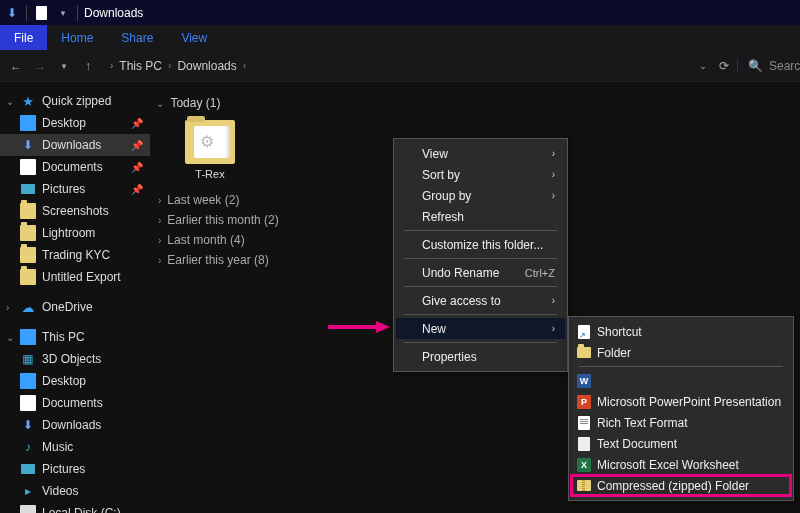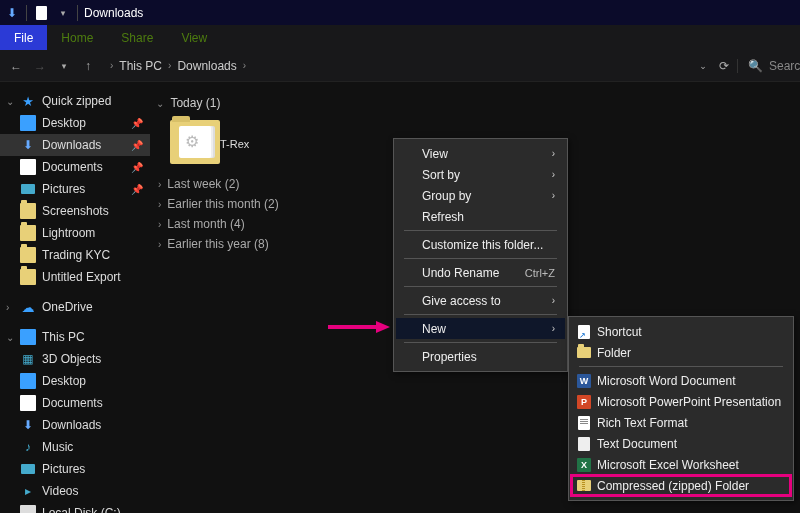--- a/index.html
+++ b/index.html
@@ -2,40 +2,40 @@
 <html><head>
 <meta charset="utf-8">
 <style>
 *{margin:0;padding:0;box-sizing:border-box;font-family:"Segoe UI",Arial,sans-serif;user-select:none}
 body{width:800px;height:513px;background:#000;overflow:hidden;position:relative;font-size:12px;color:#ccc}
 .titlebar{height:25px;background:#0b0b2a;display:flex;align-items:center;padding:0 4px;gap:6px}
 .titlebar .tb-icon{width:16px;height:16px;display:flex;align-items:center;justify-content:center}
 .titlebar .divider{width:1px;height:16px;background:#444}
 .titlebar .title{color:#fff;font-size:12px}
 .ribbon{height:25px;background:#18181a;display:flex;align-items:center}
-.ribbon .tab{padding:0 14px;height:100%;display:flex;align-items:center;color:#4d7c0f;font-size:12px}
+.ribbon .tab{padding:0 14px;height:100%;display:flex;align-items:center;color:#3b82f6;font-size:12px}
 .ribbon .tab.file{background:#2b3ad6;color:#fff}
 .navbar{height:32px;background:#18181a;display:flex;align-items:center;padding:0 8px;gap:8px;border-bottom:1px solid #222}
 .navbar .nav-btn{width:16px;height:16px;display:flex;align-items:center;justify-content:center;color:#aaa}
 .navbar .crumb{display:flex;align-items:center;gap:6px;color:#ccc;flex:1}
 .navbar .crumb .chev{color:#888;font-size:10px}
 .navbar .refresh{color:#aaa}
 .navbar .search{border-left:1px solid #333;padding-left:10px;color:#888;display:flex;align-items:center;gap:6px;width:55px}
 .main{display:flex;height:calc(513px - 82px)}
 .sidebar{width:150px;background:#111;padding:8px 0;overflow:hidden}
 .sidebar .node{display:flex;align-items:center;height:22px;padding:0 6px 0 20px;gap:6px;color:#ddd;white-space:nowrap}
 .sidebar .node.selected{background:#333}
 .sidebar .node .caret{position:absolute;left:6px;font-size:10px;color:#888}
 .sidebar .group{position:relative}
 .sidebar .pin{margin-left:auto;color:#888;font-size:10px}
 .sidebar .icon{width:16px;height:16px;display:flex;align-items:center;justify-content:center}
 .content{flex:1;background:#111;padding:10px 6px;overflow:hidden;position:relative}
 .group-header{display:flex;align-items:center;gap:6px;color:#ccc;font-size:12px;padding:4px 0}
 .group-header .gchev{color:#888;font-size:10px}
-.folder-item{display:inline-flex;align-items:center;width:80px;margin:6px 0 4px 14px}
+.folder-item{display:inline-flex;flex-direction:column;align-items:center;width:80px;margin:6px 0 4px 14px}
 .folder-icon{width:50px;height:44px;background:#e8d078;border-radius:2px;position:relative;display:flex;align-items:center;justify-content:center}
 .folder-icon::before{content:"";position:absolute;top:-4px;left:2px;width:18px;height:6px;background:#d8c068;border-radius:2px 2px 0 0}
 .folder-icon .pages{background:#fff;width:32px;height:32px;border-radius:2px;box-shadow:2px 0 0 #eee,4px 0 0 #ddd;position:relative}
 .folder-icon .pages::after{content:"⚙";position:absolute;left:6px;top:6px;color:#bbb;font-size:16px}
 .folder-label{color:#ddd;margin-top:4px;font-size:11px}
 .collapsed-group{color:#aaa;padding:3px 2px;display:flex;align-items:center;gap:6px}
 .collapsed-group .gchev{color:#888;font-size:10px}
 .ctx{position:absolute;background:#2b2b2b;border:1px solid #555;box-shadow:2px 2px 6px rgba(0,0,0,.5);padding:4px 2px;min-width:175px}
 .ctx .sep{height:1px;background:#555;margin:3px 8px}
 .ctx .item{display:flex;align-items:center;height:21px;padding:0 10px 0 26px;color:#eee;font-size:12px;position:relative;white-space:nowrap}
@@ -305,21 +305,20 @@
       <span class="cicon">
         <span class="i-folder"></span>
       </span>
       <span>Folder</span>
     </div>
   <div class="sep"></div>
   <div class="item">
       <span class="cicon">
         <span class="i-word">W</span>
       </span>
-      <span>Microsoft Word Document</span>
     </div>
   <div class="item">
       <span class="cicon">
         <span class="i-ppt">P</span>
       </span>
       <span>Microsoft PowerPoint Presentation</span>
     </div>
   <div class="item">
       <span class="cicon">
         <span class="i-rtf"></span>

